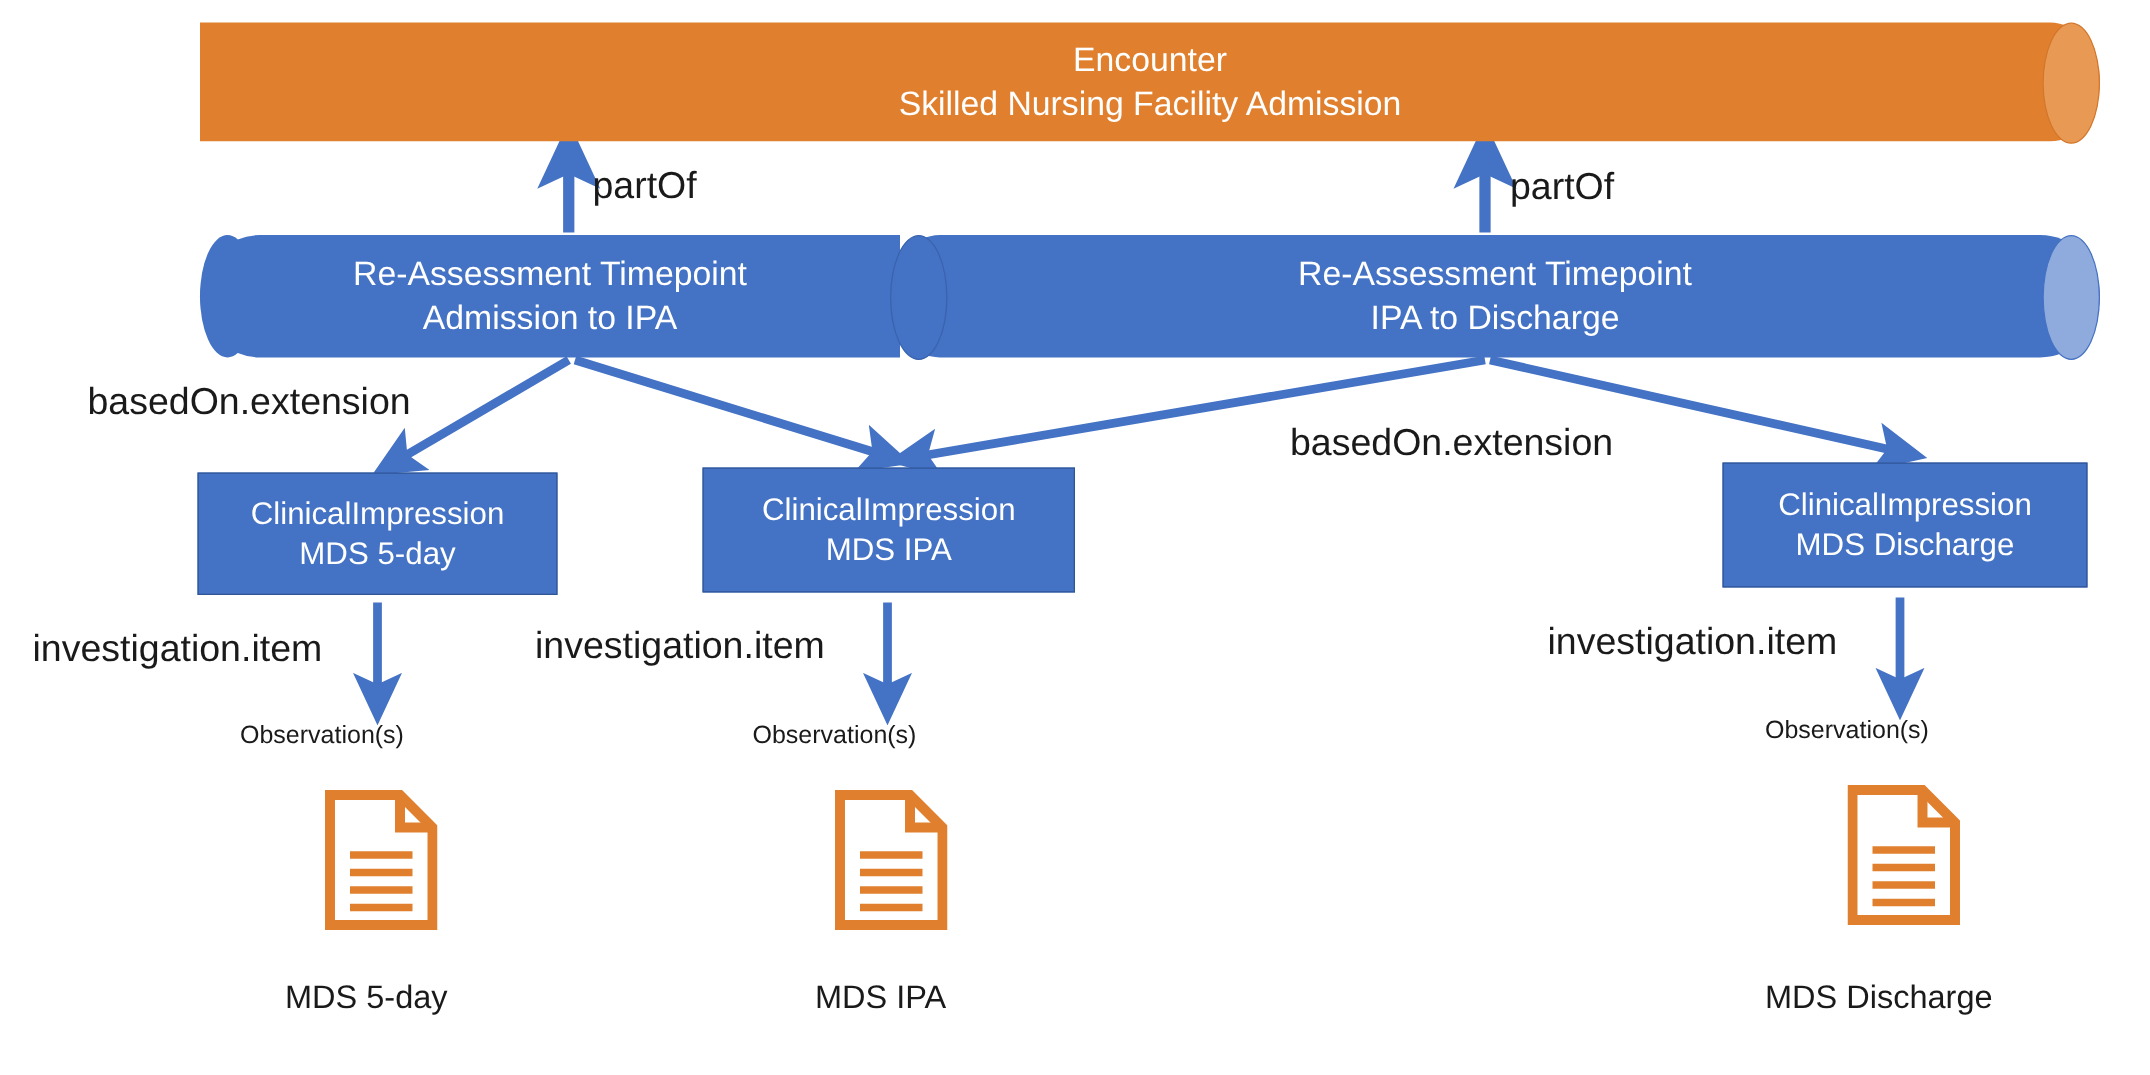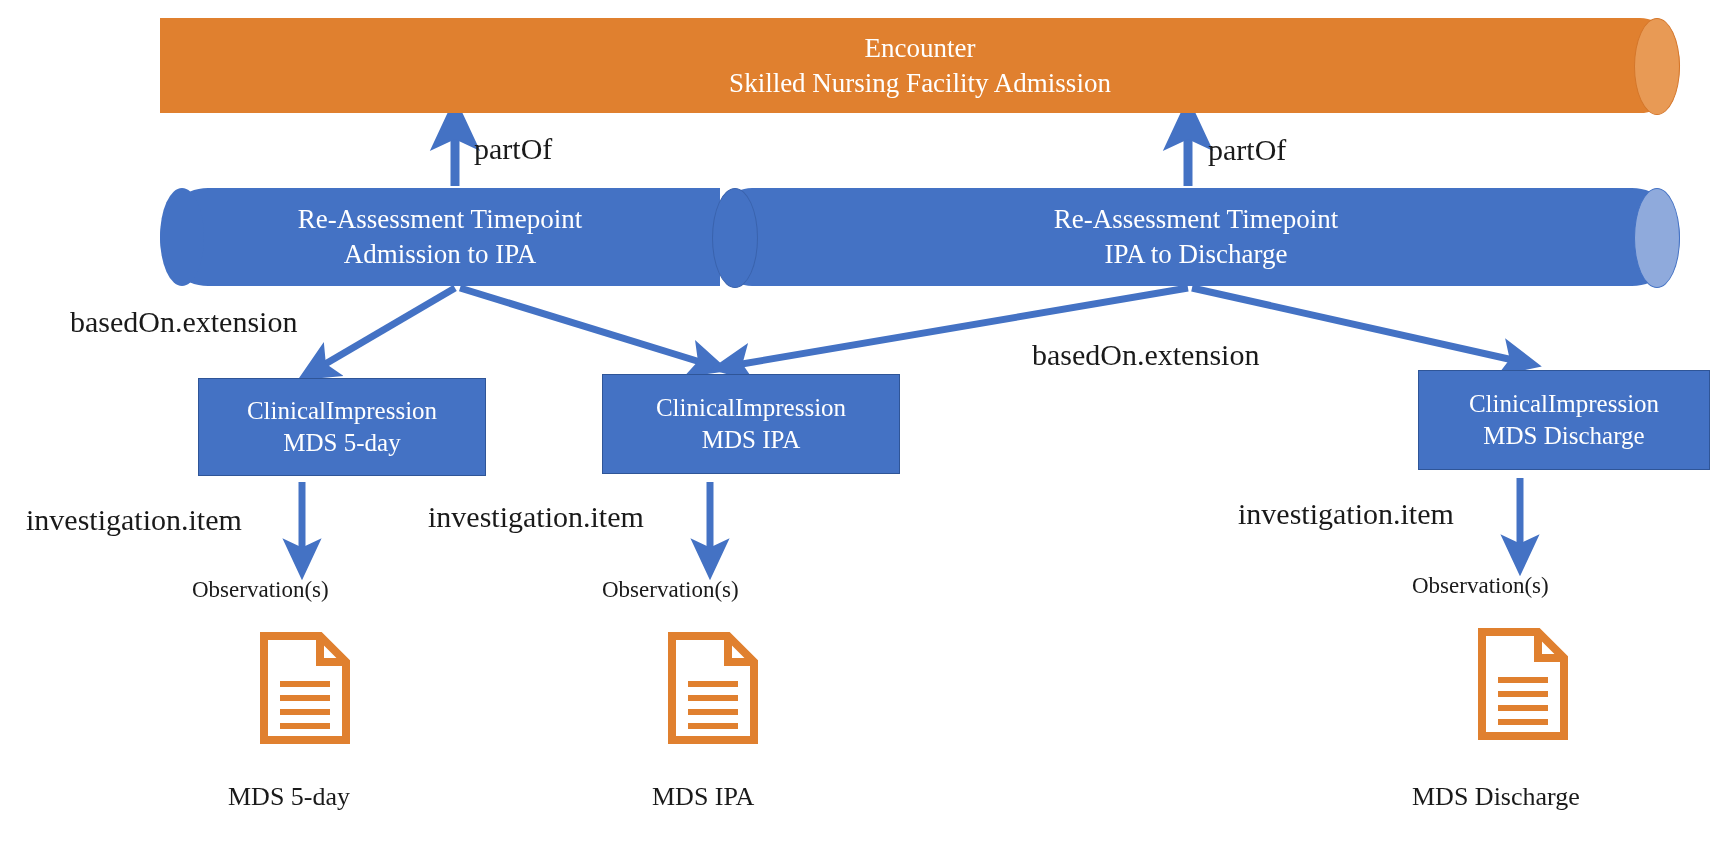--- a/index.html
+++ b/index.html
@@ -9,21 +9,20 @@
   }
   body {
     font-family: "Liberation Sans", sans-serif;
   }
   #canvas {
     position: relative;
     width: 1720px;
     height: 860px;
     overflow: hidden;
     background: #ffffff;
-    font-family: Liberation Serif, serif;
   }
   .svg-layer {
     position: absolute;
     left: 0;
     top: 0;
     width: 1720px;
     height: 860px;
   }
   
   .cylinder {
@@ -125,33 +124,32 @@
     box-sizing: border-box;
     display: flex;
     flex-direction: column;
     align-items: center;
     justify-content: center;
     color: #ffffff;
     font-size: 25px;
     line-height: 1.3;
     text-align: center;
     white-space: pre-line;
-    margin-left: 40px;
   }
   #ci-5day-box { left: 158px; top: 378px; width: 288px; height: 98px; }
   #ci-ipa-box  { left: 562px; top: 374px; width: 298px; height: 100px; }
   #ci-disch-box { left: 1378px; top: 370px; width: 292px; height: 100px; }
   
   .lbl {
     position: absolute;
     color: #1a1a1a;
     font-size: 30px;
     white-space: nowrap;
   }
-  .lbl-obs { font-size: 23px; }
+  .lbl-obs { font-size: 20px; }
   .lbl-doc { font-size: 26px; }
   
   .doc-icon {
     position: absolute;
     width: 90px;
     height: 112px;
   }
 </style>
 </head>
 <body>

